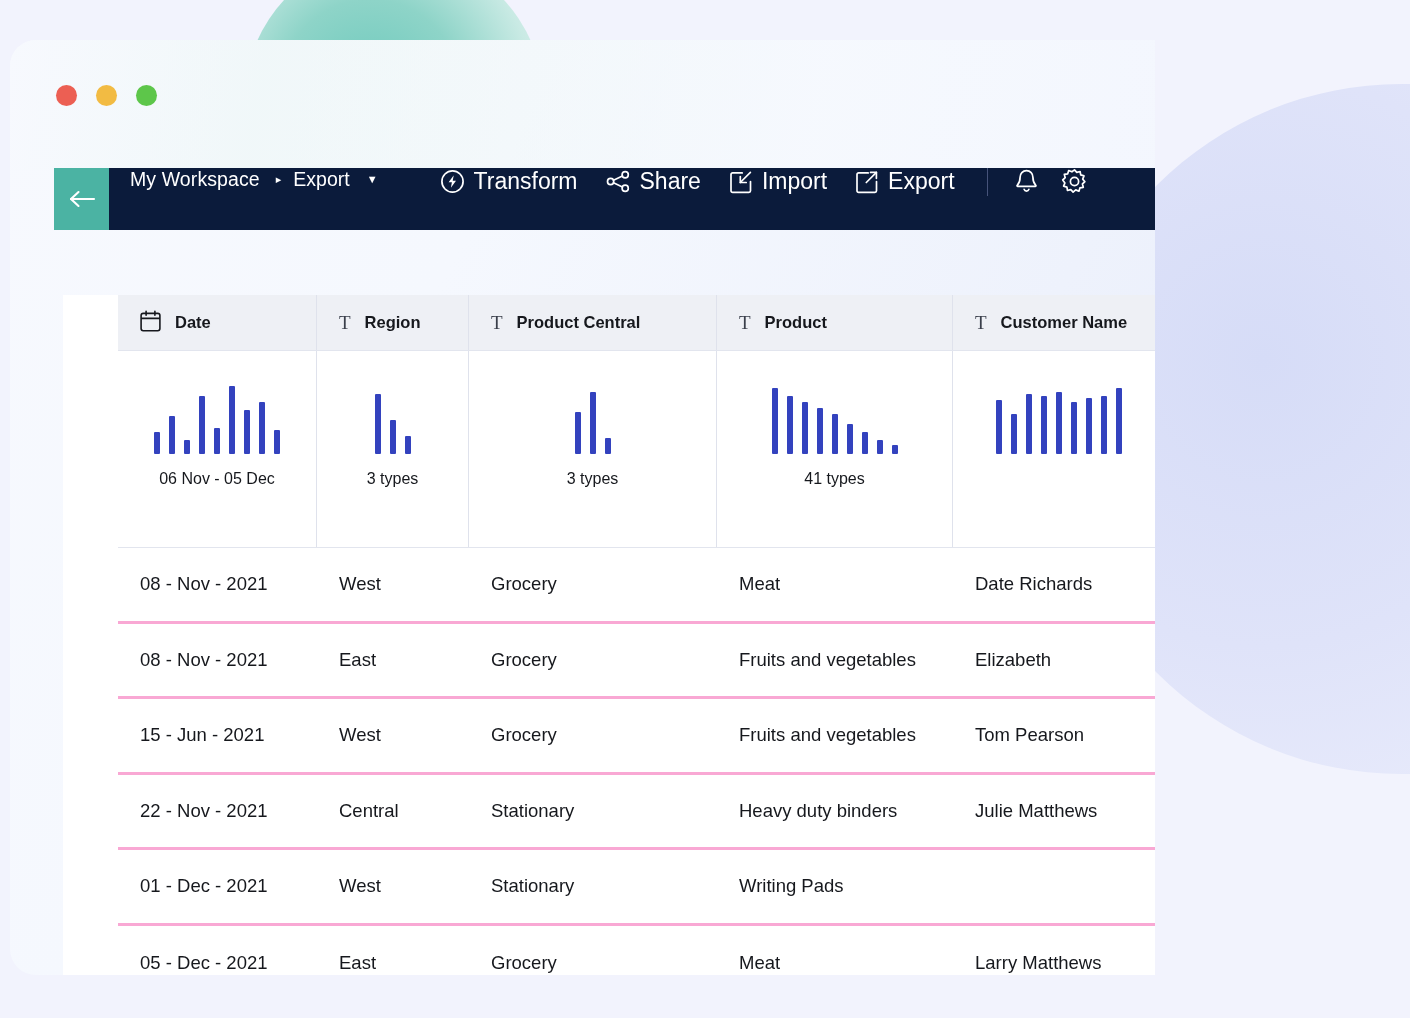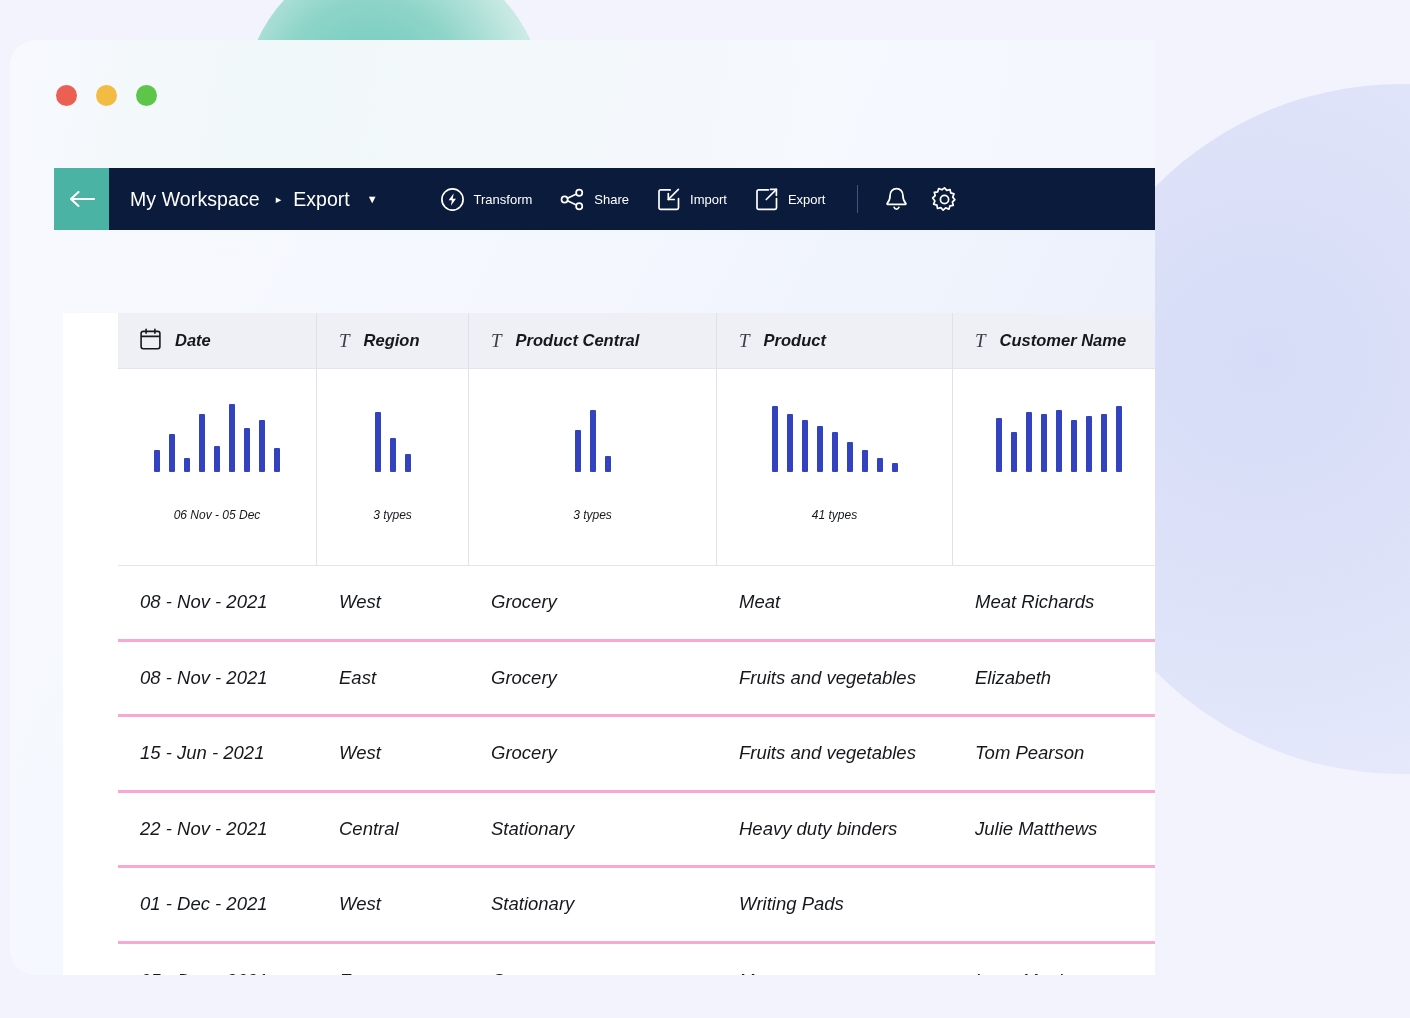--- a/index.html
+++ b/index.html
@@ -86,21 +86,21 @@
 
   
   #toolbar {
     position: absolute;
     left: 44px;
     top: 128px;
     width: 1259px;
     height: 62px;
     background: #0b1b3b;
     display: flex;
-    align-items: center;
+    align-items: flex-start;
     color: #ffffff;
   }
 
   #back-button {
     width: 55px;
     height: 62px;
     background: #4bb3a3;
     display: flex;
     align-items: center;
     justify-content: center;
@@ -142,21 +142,21 @@
     align-items: center;
     margin-left: 62px;
     gap: 28px;
   }
   .tool-btn {
     display: flex;
     align-items: center;
     gap: 9px;
     cursor: pointer;
     color: #ffffff;
-    font-size: 13px;
+    font-size: 23px;
     white-space: nowrap;
   }
   .tool-btn svg { display: block; flex: none; }
 
   .tool-divider {
     width: 1px;
     height: 28px;
     background: #46537a;
     margin-left: 32px;
   }
@@ -167,27 +167,26 @@
     gap: 22px;
     margin-left: 26px;
   }
   .icon-btn { cursor: pointer; display: flex; align-items: center; justify-content: center; }
   .icon-btn svg { display: block; }
 
   
   #data-panel {
     position: absolute;
     left: 53px;
-    top: 273px;
+    top: 255px;
     width: 1102px;
     height: 699px;
     background: #ffffff;
     border-radius: 0 0 0 16px;
     overflow: hidden;
-    font-style: italic;
   }
 
   #grid {
     position: absolute;
     left: 55px;
     top: 0;
     width: 1047px;
   }
 
   
@@ -244,22 +243,22 @@
     align-items: flex-end;
     gap: 9px;
     height: 68px;
   }
   .spark .bar {
     width: 6px;
     background: #3342be;
     border-radius: 1px;
   }
   .spark-label {
-    margin-top: 36px;
-    font-size: 12px;
+    margin-top: 16px;
+    font-size: 16px;
     color: #16181d;
     white-space: nowrap;
   }
 
   
   .grid-row {
     display: flex;
     height: 75.5px;
     border-bottom: 3px solid #f9a8d4;
   }
@@ -494,21 +493,21 @@
         </div>
 
       </div>
 
       <div id="rows-container">
           <div class="grid-row">
             <div class="dcell col-date">08 - Nov - 2021</div>
             <div class="dcell col-reg">West</div>
             <div class="dcell col-cat">Grocery</div>
             <div class="dcell col-prod">Meat</div>
-            <div class="dcell col-cust">Meat Richards</div>
+            <div class="dcell col-cust">Date Richards</div>
           </div>
           <div class="grid-row">
             <div class="dcell col-date">08 - Nov - 2021</div>
             <div class="dcell col-reg">East</div>
             <div class="dcell col-cat">Grocery</div>
             <div class="dcell col-prod">Fruits and vegetables</div>
             <div class="dcell col-cust">Elizabeth</div>
           </div>
           <div class="grid-row">
             <div class="dcell col-date">15 - Jun - 2021</div>

